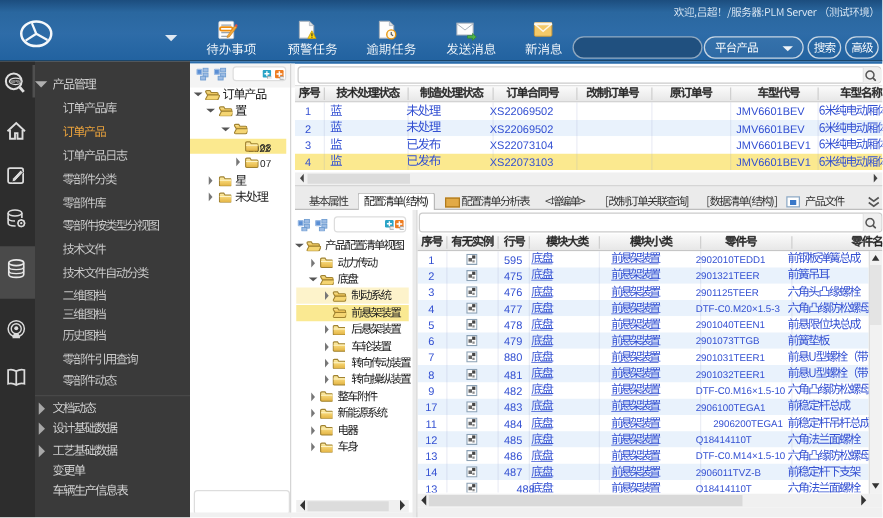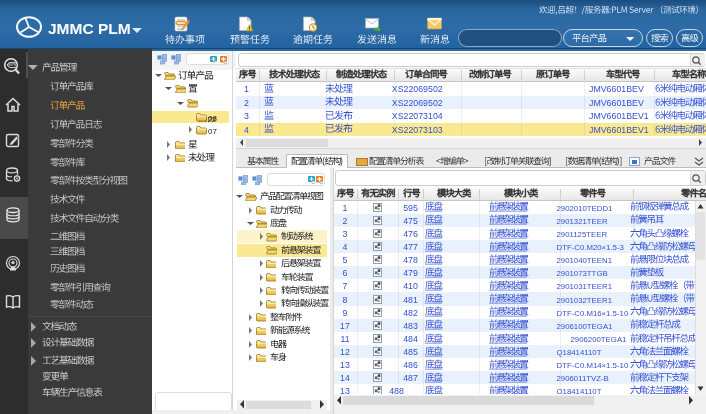--- a/index.html
+++ b/index.html
@@ -46,21 +46,20 @@
       </g>
 </defs>
   </svg>
 <div style="position:absolute;left:0;top:0;width:706px;height:414px;background:#fff;overflow:hidden">
 <div style="position:absolute;left:0.0px;top:0.0px;width:706.0px;height:49.0px;background:linear-gradient(#1c4d7e,#2a679f 20%,#2e6ca8 55%,#2162a0)"></div>
 <div style="position:absolute;left:0.0px;top:47.5px;width:706.0px;height:1.5px;background:#1b4569"></div>
 <svg style="position:absolute;left:16.0px;top:16.0px;overflow:visible" width="28.0" height="23.0">
       <ellipse cx="13" cy="11" rx="12" ry="9.8" fill="none" stroke="#f5f8fb" stroke-width="2"></ellipse>
 <path d="M13 11 L9.5 2.5 M13 11 L4.5 16.5 M13 11 L22 16" stroke="#f5f8fb" stroke-width="1.8" fill="none"></path>
     </svg>
-<div style="position:absolute;left:48.0px;top:28.5px;transform:translate(0,-50%);font:bold 15.5px 'Liberation Sans',sans-serif;color:#fff;white-space:pre">JMMC PLM</div>
 <svg style="position:absolute;left:131.5px;top:26.5px;overflow:visible" width="9.8" height="7.0">
       <path d="M0 1 L9.8 1 L4.9 6.0 Z" fill="#dfe8f2"></path>
     </svg>
 <svg style="position:absolute;left:173.5px;top:16.0px;overflow:visible" width="16.0" height="17.0">
       <rect x="1" y="1" width="12" height="14" rx="1.2" fill="#fdfdfd" stroke="#b9c2cc" stroke-width="0.6"></rect>
       <path d="M3 4 h8 M3 10 h8 M3 13 h6" stroke="#9aa5af" stroke-width="1"></path>
       <rect x="2" y="5.6" width="10" height="2.8" rx="1.4" fill="none" stroke="#ef8f11" stroke-width="1.4"></rect>
       <path d="M8 12.5 L14 4.5 L15.5 5.7 L9.5 13.5 L7.6 14 Z" fill="#f2a93b" stroke="#c87d1b" stroke-width="0.5"></path>
       <path d="M14 4.5 L15.5 5.7 L16 4.8 Q16.3 3.8 15.3 3.4 Q14.5 3.2 14 4 Z" fill="#e05046"></path>
     </svg>
@@ -1274,21 +1273,21 @@
           <use href="#g144" x="0"></use>
           <use href="#g171" x="86"></use>
           <use href="#g188" x="172"></use>
           <use href="#g169" x="258"></use>
         </g>
       </svg>
 <div style="position:absolute;left:11.5px;top:85.8px;transform:translate(-50%,-50%);font:8.8px 'Liberation Sans',sans-serif;color:#3350d2;white-space:pre">7</div>
 <svg style="position:absolute;left:39.0px;top:80.8px" width="9" height="9" viewBox="0 0 9 9">
         <use href="#inst"></use>
       </svg>
-<div style="position:absolute;left:77.0px;top:85.8px;transform:translate(-50%,-50%);font:8.8px 'Liberation Sans',sans-serif;color:#3350d2;white-space:pre">410</div>
+<div style="position:absolute;left:77.0px;top:85.8px;transform:translate(-50%,-50%);font:8.8px 'Liberation Sans',sans-serif;color:#3350d2;white-space:pre">880</div>
 <svg style="position:absolute;left:91.0px;top:80.5px;overflow:visible" width="16.90" height="9.60" viewBox="0 0 176 100">
         <g fill="#3350d2" transform="translate(0,80) scale(1,-1)">
           <use href="#g140" x="0"></use>
           <use href="#g141" x="88"></use>
         </g>
         <rect x="0" y="92" width="176" height="6" fill="#3350d2"></rect>
       </svg>
 <svg style="position:absolute;left:155.0px;top:80.5px;overflow:visible" width="37.92" height="9.60" viewBox="0 0 395 100">
         <g fill="#3350d2" transform="translate(0,80) scale(1,-1)">
           <use href="#g144" x="0"></use>
@@ -1550,21 +1549,21 @@
           <use href="#g193" x="258"></use>
           <use href="#g197" x="344"></use>
           <use href="#g198" x="430"></use>
           <use href="#g146" x="516"></use>
         </g>
       </svg>
 <div style="position:absolute;left:11.5px;top:190.9px;transform:translate(-50%,-50%);font:8.8px 'Liberation Sans',sans-serif;color:#3350d2;white-space:pre">13</div>
 <svg style="position:absolute;left:39.0px;top:185.9px" width="9" height="9" viewBox="0 0 9 9">
         <use href="#inst"></use>
       </svg>
-<div style="position:absolute;left:63px;top:190.9px;transform:translate(-50%,-50%);font:8.8px 'Liberation Sans',sans-serif;color:#3350d2;white-space:pre">488</div>
+<div style="position:absolute;left:87px;top:190.9px;transform:translate(-50%,-50%);font:8.8px 'Liberation Sans',sans-serif;color:#3350d2;white-space:pre">488</div>
 <svg style="position:absolute;left:91.0px;top:185.6px;overflow:visible" width="16.90" height="9.60" viewBox="0 0 176 100">
         <g fill="#3350d2" transform="translate(0,80) scale(1,-1)">
           <use href="#g140" x="0"></use>
           <use href="#g141" x="88"></use>
         </g>
         <rect x="0" y="92" width="176" height="6" fill="#3350d2"></rect>
       </svg>
 <svg style="position:absolute;left:155.0px;top:185.6px;overflow:visible" width="37.92" height="9.60" viewBox="0 0 395 100">
         <g fill="#3350d2" transform="translate(0,80) scale(1,-1)">
           <use href="#g144" x="0"></use>

